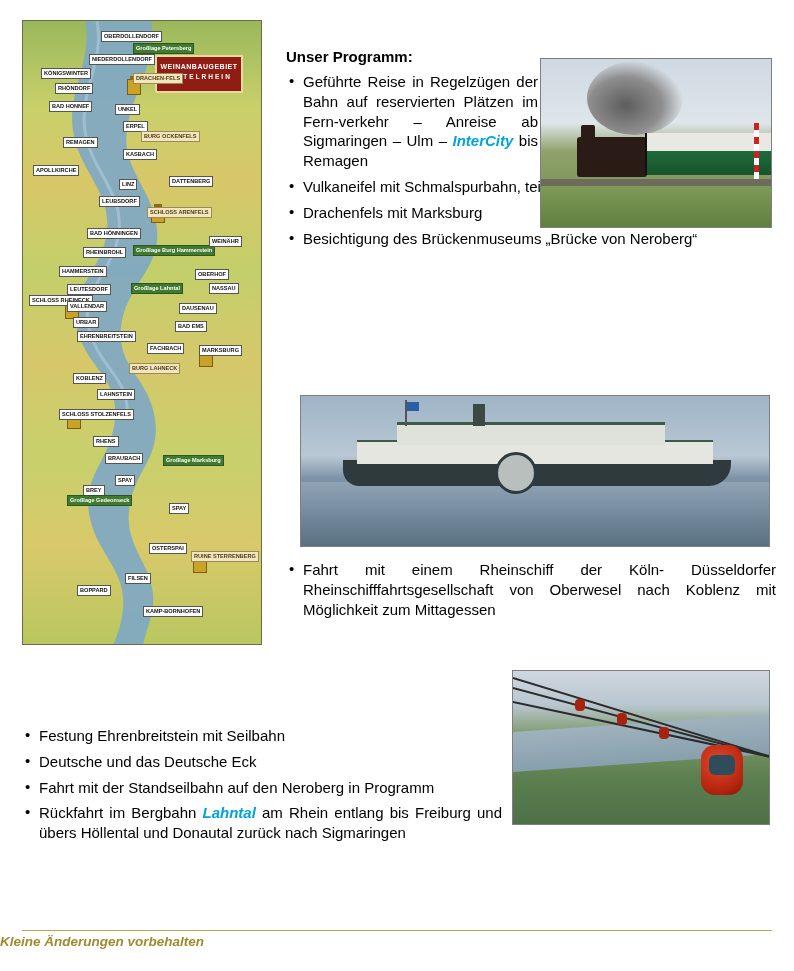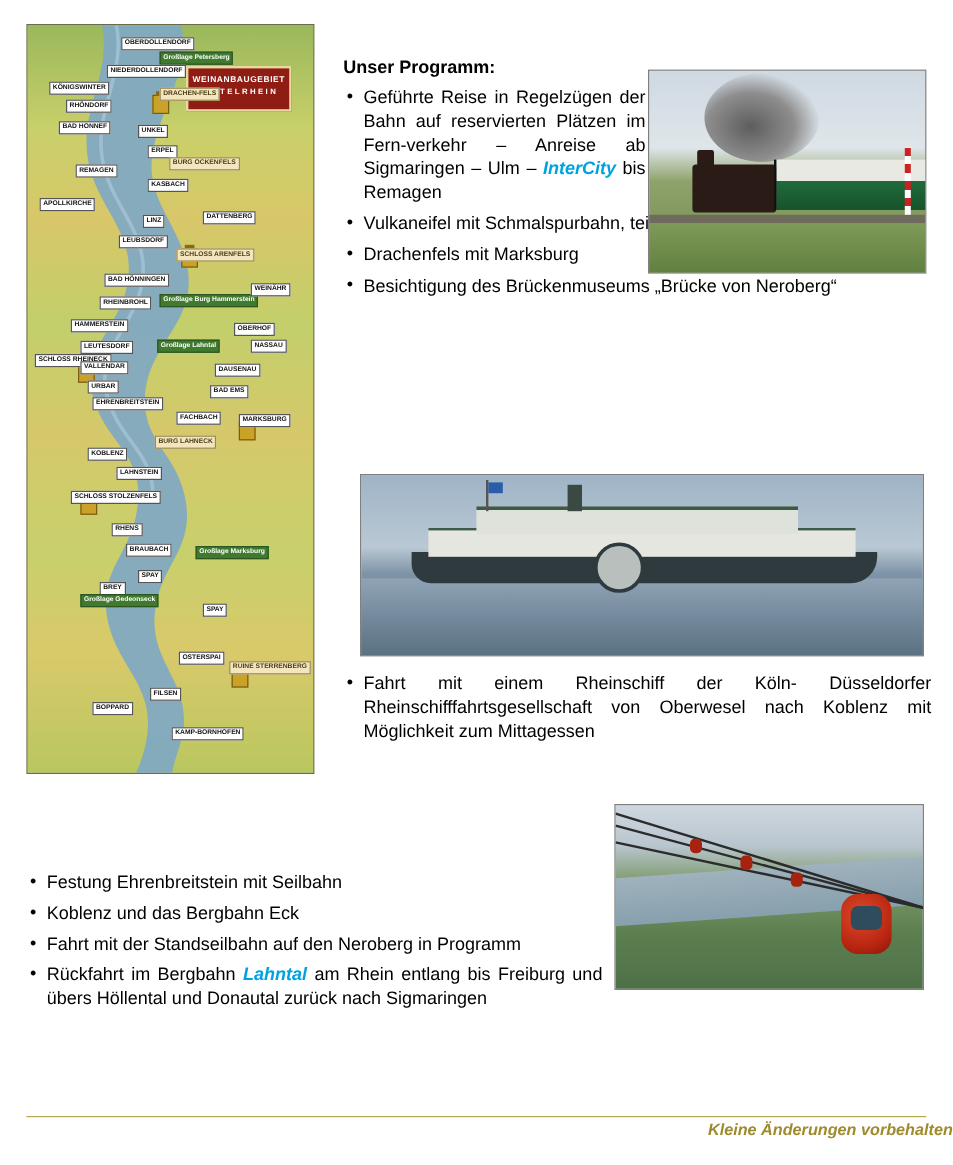--- a/index.html
+++ b/index.html
@@ -310,21 +310,21 @@
     top: 930px;
     width: 750px;
     height: 1px;
     background: #b9a54a;
   }
   .footer-text {
     position: absolute;
     left: 0;
     top: 934px;
     width: 794px;
-    text-align: right;
+    text-align: left;
     font-size: 13.5px;
     font-weight: bold;
     font-style: italic;
     color: #a08a2e;
     text-shadow: 0.5px 0.5px 0 #ffffff;
   }
 </style>
 </head>
 <body>
 
@@ -418,21 +418,21 @@
       <li><span>Drachenfels mit Marksburg</span></li>
       <li><span>Besichtigung des Brückenmuseums „Brücke von Neroberg“</span></li>
     </ul>
 
   <ul class="bullets" id="bullets-mid">
       <li><span>Fahrt mit einem Rheinschiff der Köln- Düsseldorfer Rheinschifffahrtsgesellschaft von Oberwesel nach Koblenz mit Möglichkeit zum Mittagessen</span></li>
     </ul>
 
   <ul class="bullets" id="bullets-bottom">
       <li><span>Festung Ehrenbreitstein mit Seilbahn</span></li>
-      <li><span>Koblenz und das Bergbahn Eck</span></li>
+      <li><span>Deutsche und das Deutsche Eck</span></li>
       <li><span>Fahrt mit der Standseilbahn auf den Neroberg in Programm</span></li>
       <li><span>Rückfahrt im Bergbahn </span><span class="accent">Lahntal</span><span> am Rhein entlang bis Freiburg und übers Höllental und Donautal zurück nach Sigmaringen</span></li>
     </ul>
 
   <div class="photo" id="photo-train">
     <div class="smoke"></div>
     <div class="loco"></div>
     <div class="coach"></div>
     <div class="crossing"></div>
     <div class="rail"></div>

